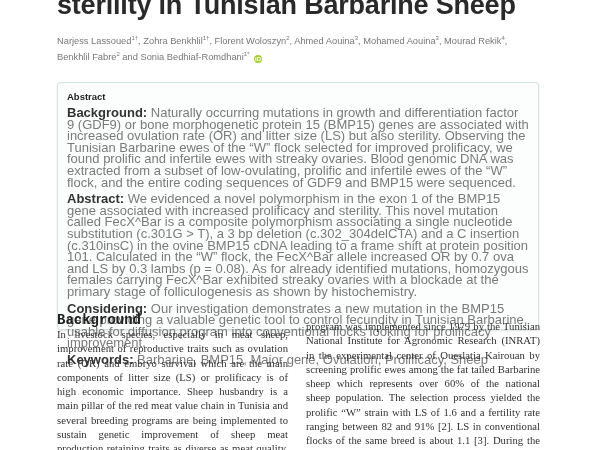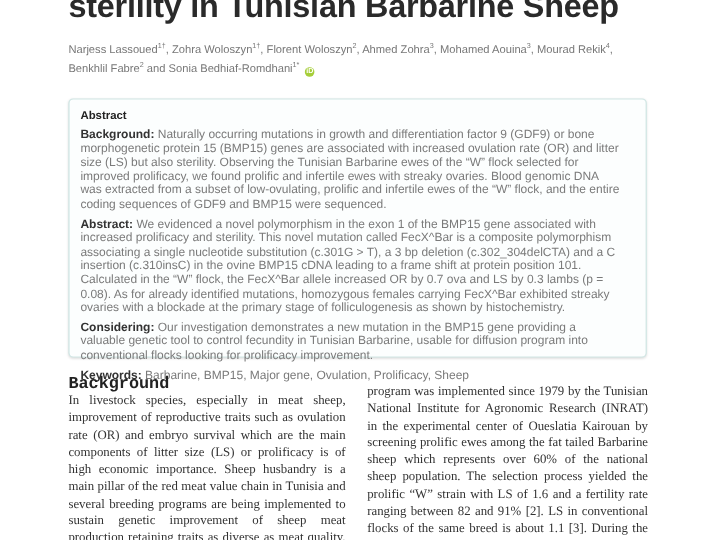--- a/index.html
+++ b/index.html
@@ -14,49 +14,49 @@
       font-family:"Liberation Sans", sans-serif; font-size:9.3px; color:#777;
       line-height:16px;
     }
     .authors sup { font-size:6px; vertical-align:4px; line-height:0; }
     .orcid {
       display:inline-block; width:8px; height:8px; border-radius:50%;
       background:#a6ce39; vertical-align:-1px; margin-left:2px;
       font-size:6px; color:#fff; text-align:center; line-height:8px; font-weight:bold;
     }
     .abstract-box {
-      position:absolute; left:57px; top:82px; width:482px; height:216px;
+      position:absolute; left:57px; top:82px; width:482px; height:248px;
       border:1px solid #cfe6e4; border-radius:4px; background:#fcfefe;
       box-shadow:0 1px 2px rgba(0,0,0,0.12);
       font-family:"Liberation Sans", sans-serif; box-sizing:border-box;
       padding:6px 9px 0 9px;
     }
     .abstract-heading { font-size:9.5px; font-weight:bold; color:#222; margin:2px 0 5px 0; }
-    .abs-para { font-size:10px; line-height:11.6px; color:#7a7a7a; margin:0 12px 5px 0; }
+    .abs-para { font-size:13px; line-height:11.6px; color:#7a7a7a; margin:0 0 5px 0; }
     .abs-para b { color:#333; font-weight:bold; }
     .col {
       position:absolute; top:313px; width:231px;
       font-family:"Liberation Serif", serif; font-size:10.7px; line-height:14.3px;
       color:#333; text-align:justify;
     }
     .col-left { left:57px; }
     .col-right { left:306px; top:319px; width:234px; }
     .section-heading { font-family:Liberation Mono, monospace; font-weight:bold; font-size:14px; color:#222; line-height:14px; }
     .col p { margin:0; }
   </style>
 </head>
 <body>
 
 <div class="title">sterility in Tunisian Barbarine Sheep</div>
 
 <div class="authors">
   <span><span>Narjess Lassoued</span><sup>1†</sup></span><span>, </span>
-  <span><span>Zohra Woloszyn</span><sup>1†</sup></span><span>, </span>
+  <span><span>Zohra Benkhlil</span><sup>1†</sup></span><span>, </span>
   <span><span>Florent Woloszyn</span><sup>2</sup></span><span>, </span>
-  <span><span>Ahmed Zohra</span><sup>3</sup></span><span>, </span>
+  <span><span>Ahmed Aouina</span><sup>3</sup></span><span>, </span>
   <span><span>Mohamed Aouina</span><sup>3</sup></span><span>, </span>
   <span><span>Mourad Rekik</span><sup>4</sup></span><span>,</span><br>
   <span><span>Benkhlil Fabre</span><sup>2</sup></span><span> and </span>
   <span><span>Sonia Bedhiaf-Romdhani</span><sup>1*</sup></span>
   <span class="orcid">iD</span>
 </div>
 
 <div class="abstract-box">
   <div class="abstract-heading">Abstract</div>
   <p class="abs-para">

